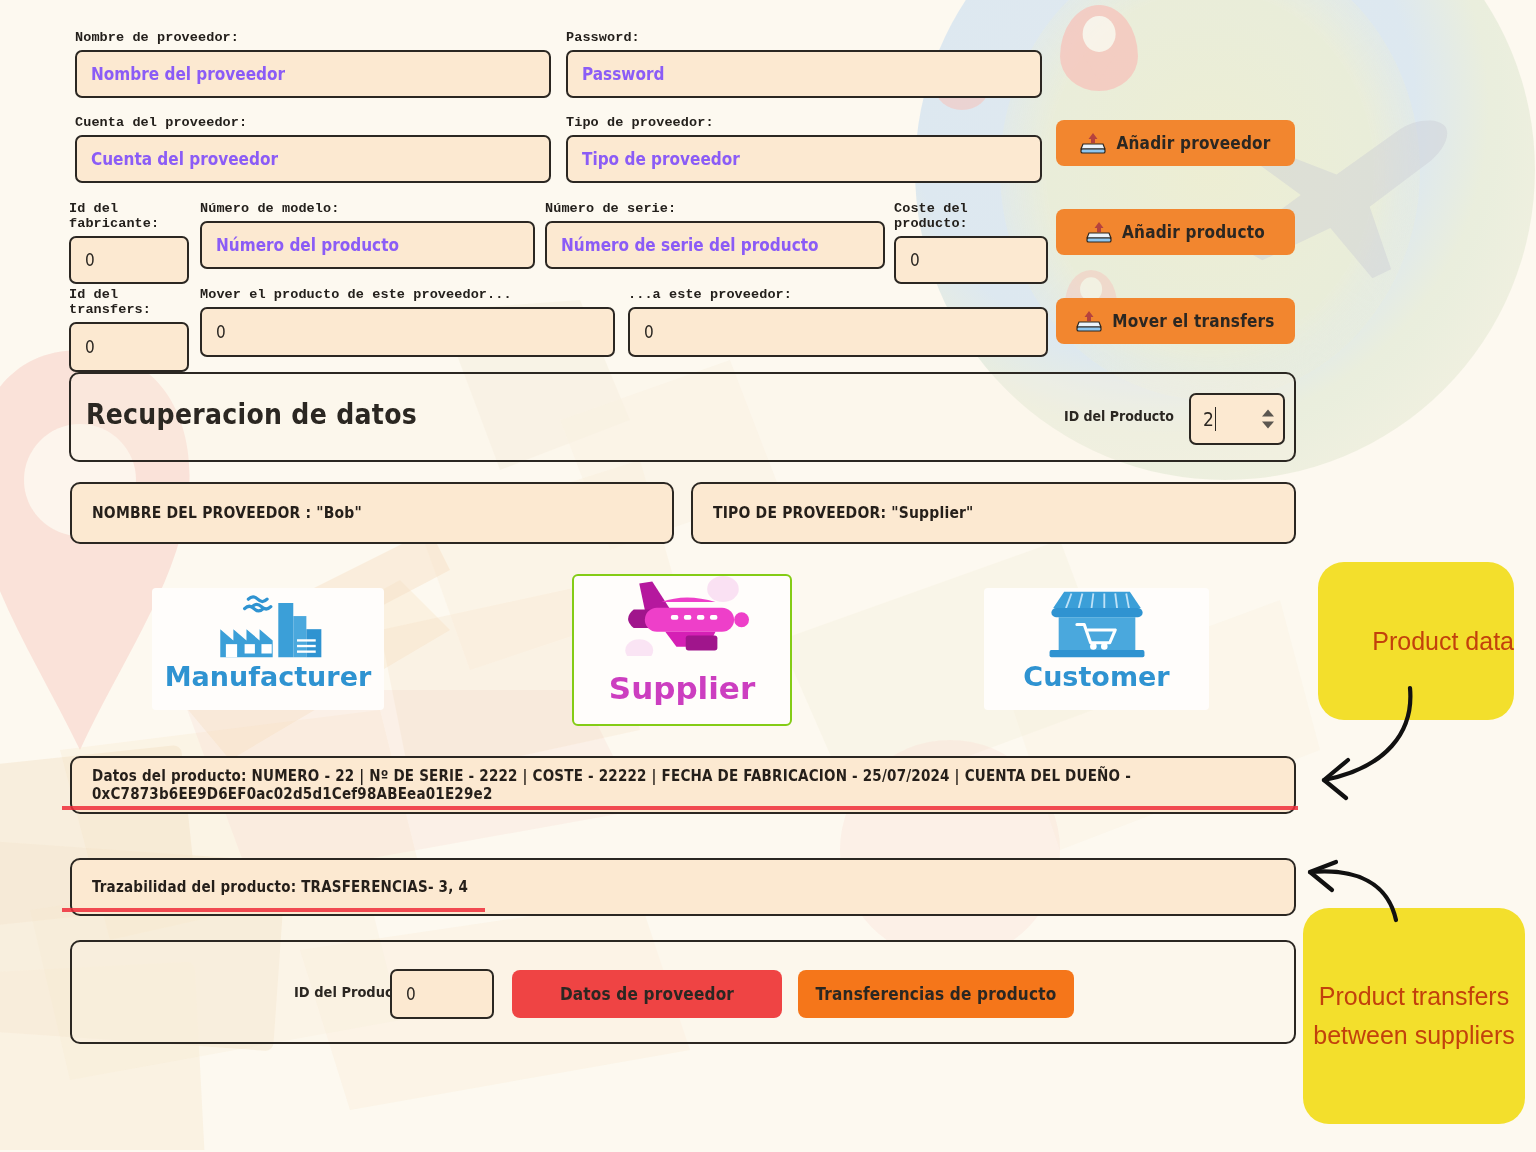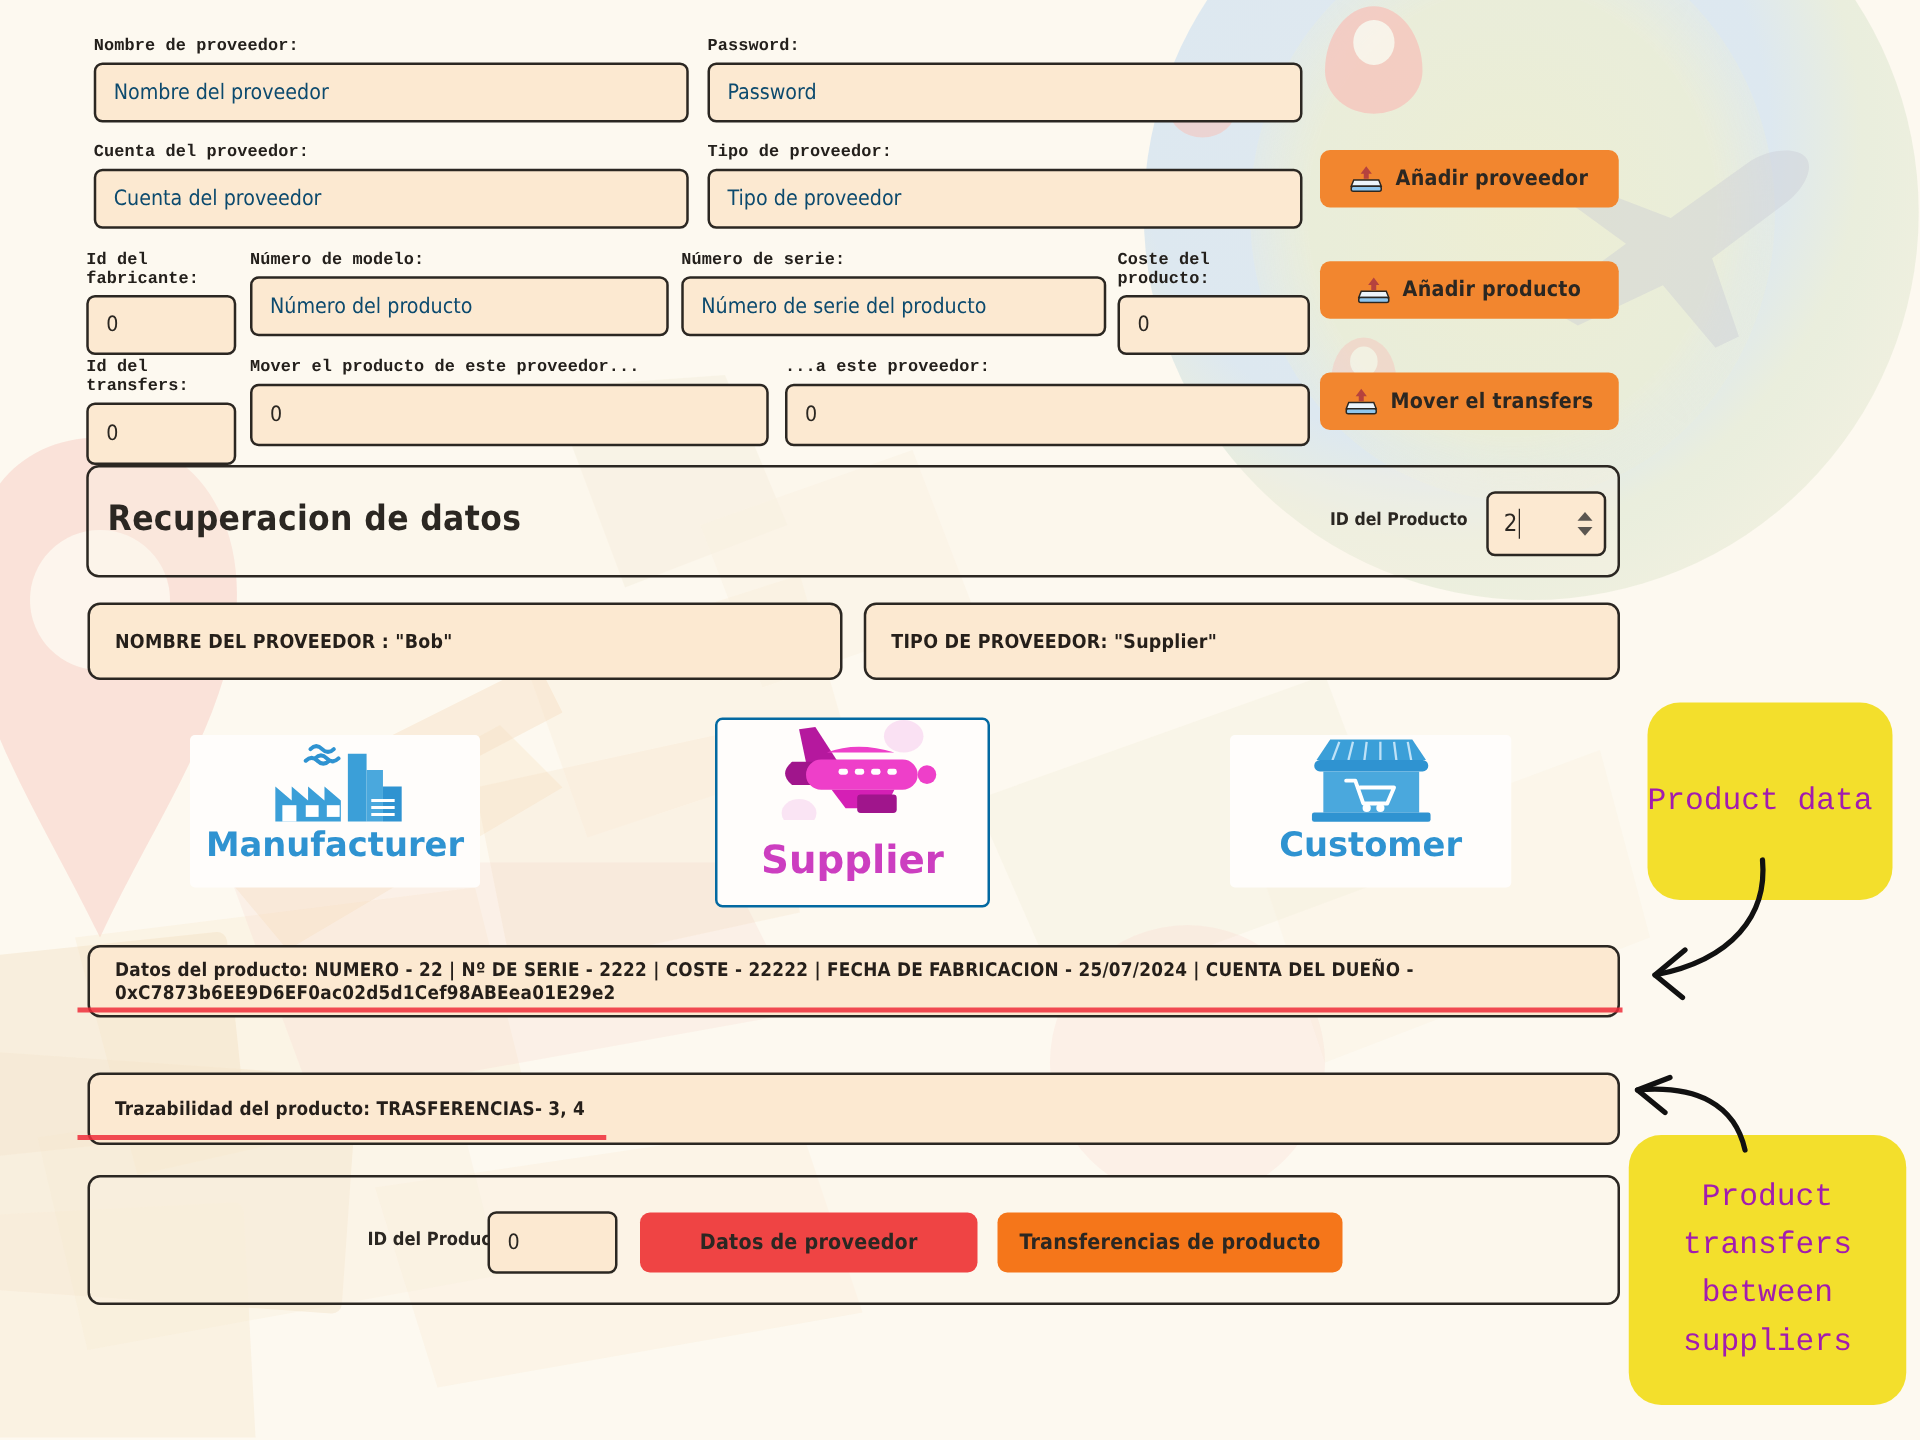--- a/index.html
+++ b/index.html
@@ -57,21 +57,21 @@
     font-family:Liberation Mono, monospace;
     margin-top:16px;
   }
   .fld{
     background:#fce9d1; border:2px solid #2b2722; border-radius:7px;
     height:48px; width:100%; padding:0 14px;
     font-size:17px; color:#2b2722;
     display:flex; align-items:center;
     font-family:"DejaVu Sans Condensed","Liberation Sans",sans-serif;
   }
-  .fld.ph{ color:#0c4a6e; }
+  .fld.ph{ color:#8b5cf6;font-weight:bold; }
   .btn-orange{
     background:#f2862f; border:none; border-radius:8px;
     height:46px; display:flex; align-items:center; justify-content:center;
     gap:10px; color:#2b2722; font-size:17px; font-weight:700;
     cursor:pointer; letter-spacing:.2px;
     font-family:"DejaVu Sans Condensed","Liberation Sans",sans-serif;
   }
   .upload-ico{ width:26px; height:22px; flex:0 0 auto; }
 
   
@@ -90,29 +90,29 @@
   .underline-red{
     position:absolute; height:3.5px; background:#ee2d3a; opacity:.85;
   }
 
   
   .card{
     background:#fffdfb; border-radius:4px;
     display:flex; flex-direction:column; align-items:center; justify-content:flex-end;
     padding-bottom:18px;
   }
-  .card.framed{ border:2px solid #0369a1; border-radius:6px; }
+  .card.framed{ border:2px solid #84cc16; border-radius:6px; }
   .card-label{ font-weight:800; font-family:"DejaVu Sans","Liberation Sans",sans-serif; }
 
   
   .callout{
     position:absolute; background:#f3df2c; border-radius:26px;
-    display:flex; align-items:center; justify-content:flex-start; text-align:center;
-    color:#a21caf; font-size:25px; line-height:1.55;
-    font-family:Liberation Mono, monospace;
+    display:flex; align-items:center; justify-content:flex-end; text-align:center;
+    color:#c2410c; font-size:25px; line-height:1.55;
+    font-family:Liberation Sans, sans-serif;
   }
   .arrow{ position:absolute; }
 
   .spin-wrap{
     position:relative; width:96px; height:52px;
     background:#fce9d1; border:2px solid #2b2722; border-radius:7px;
     display:flex; align-items:center; padding-left:12px;
     font-size:19px; color:#2b2722;
   }
   .caret{ display:inline-block; width:1px; height:24px; background:#2b2722; margin-left:1px; }

